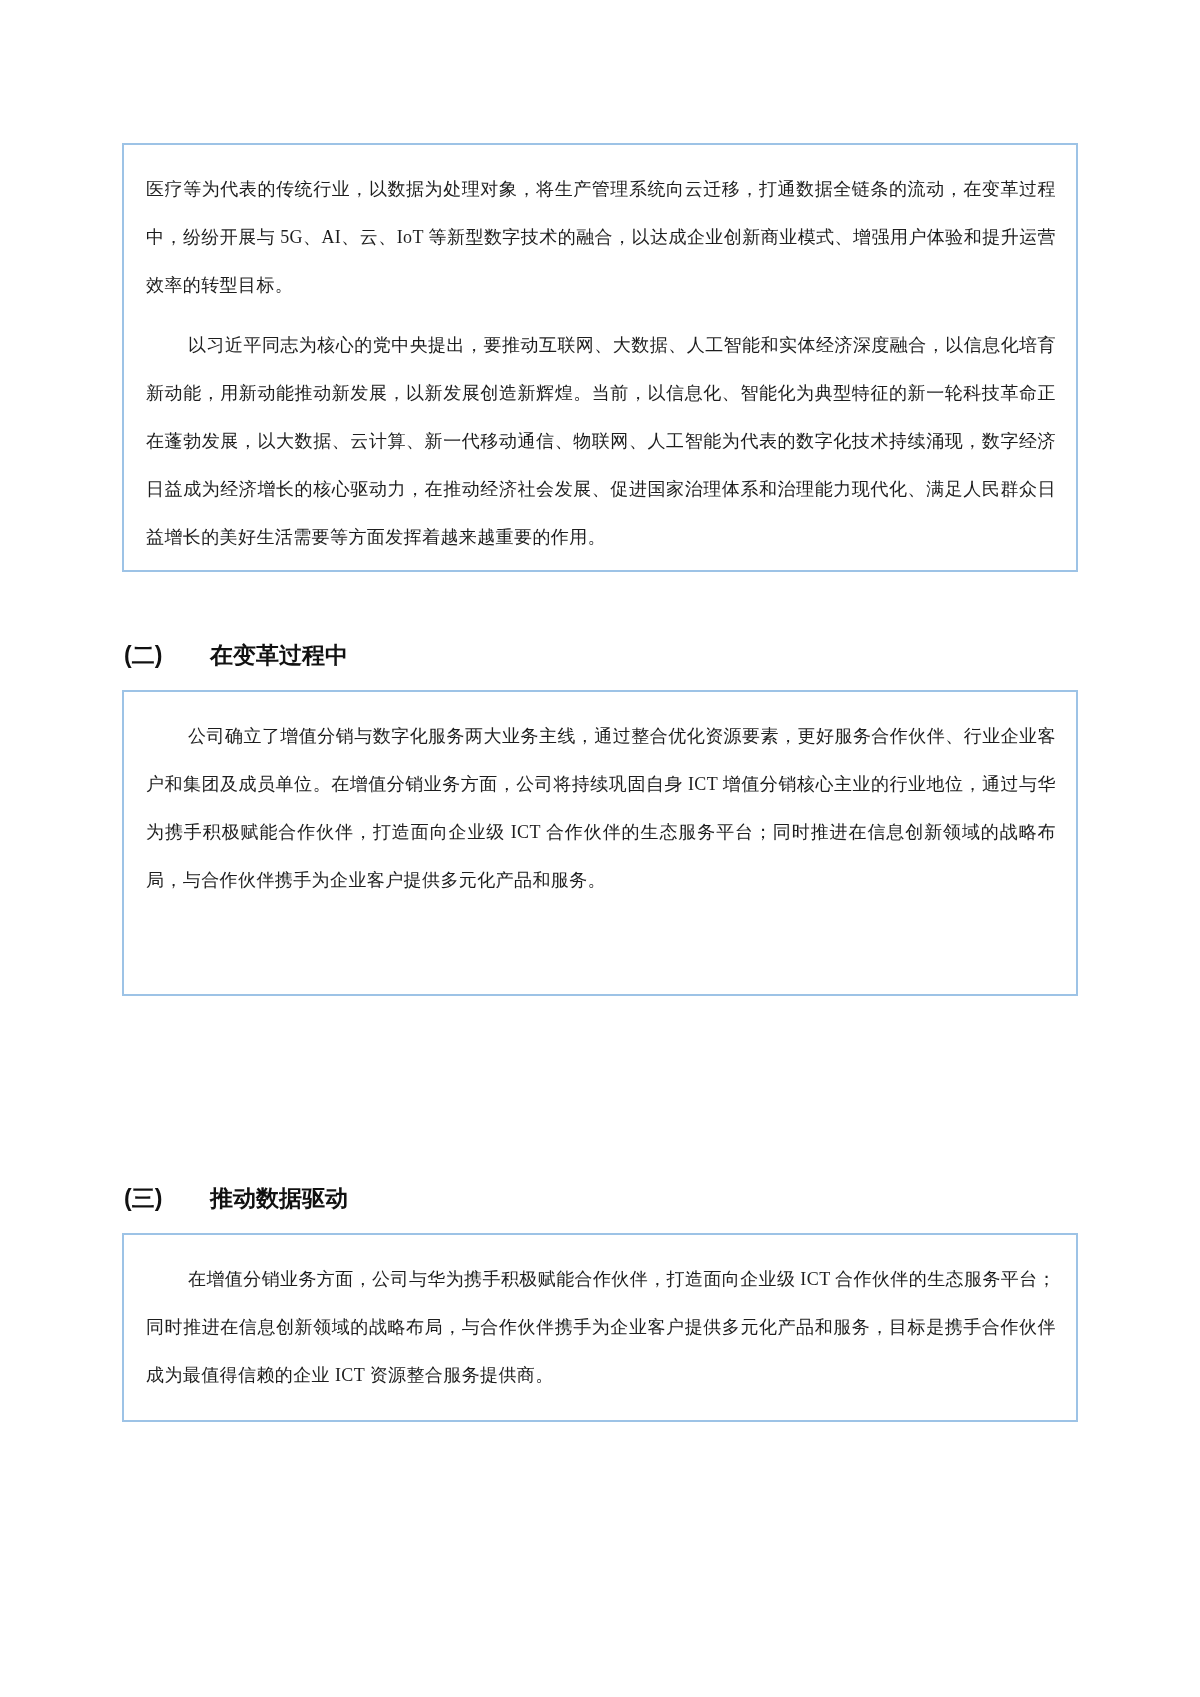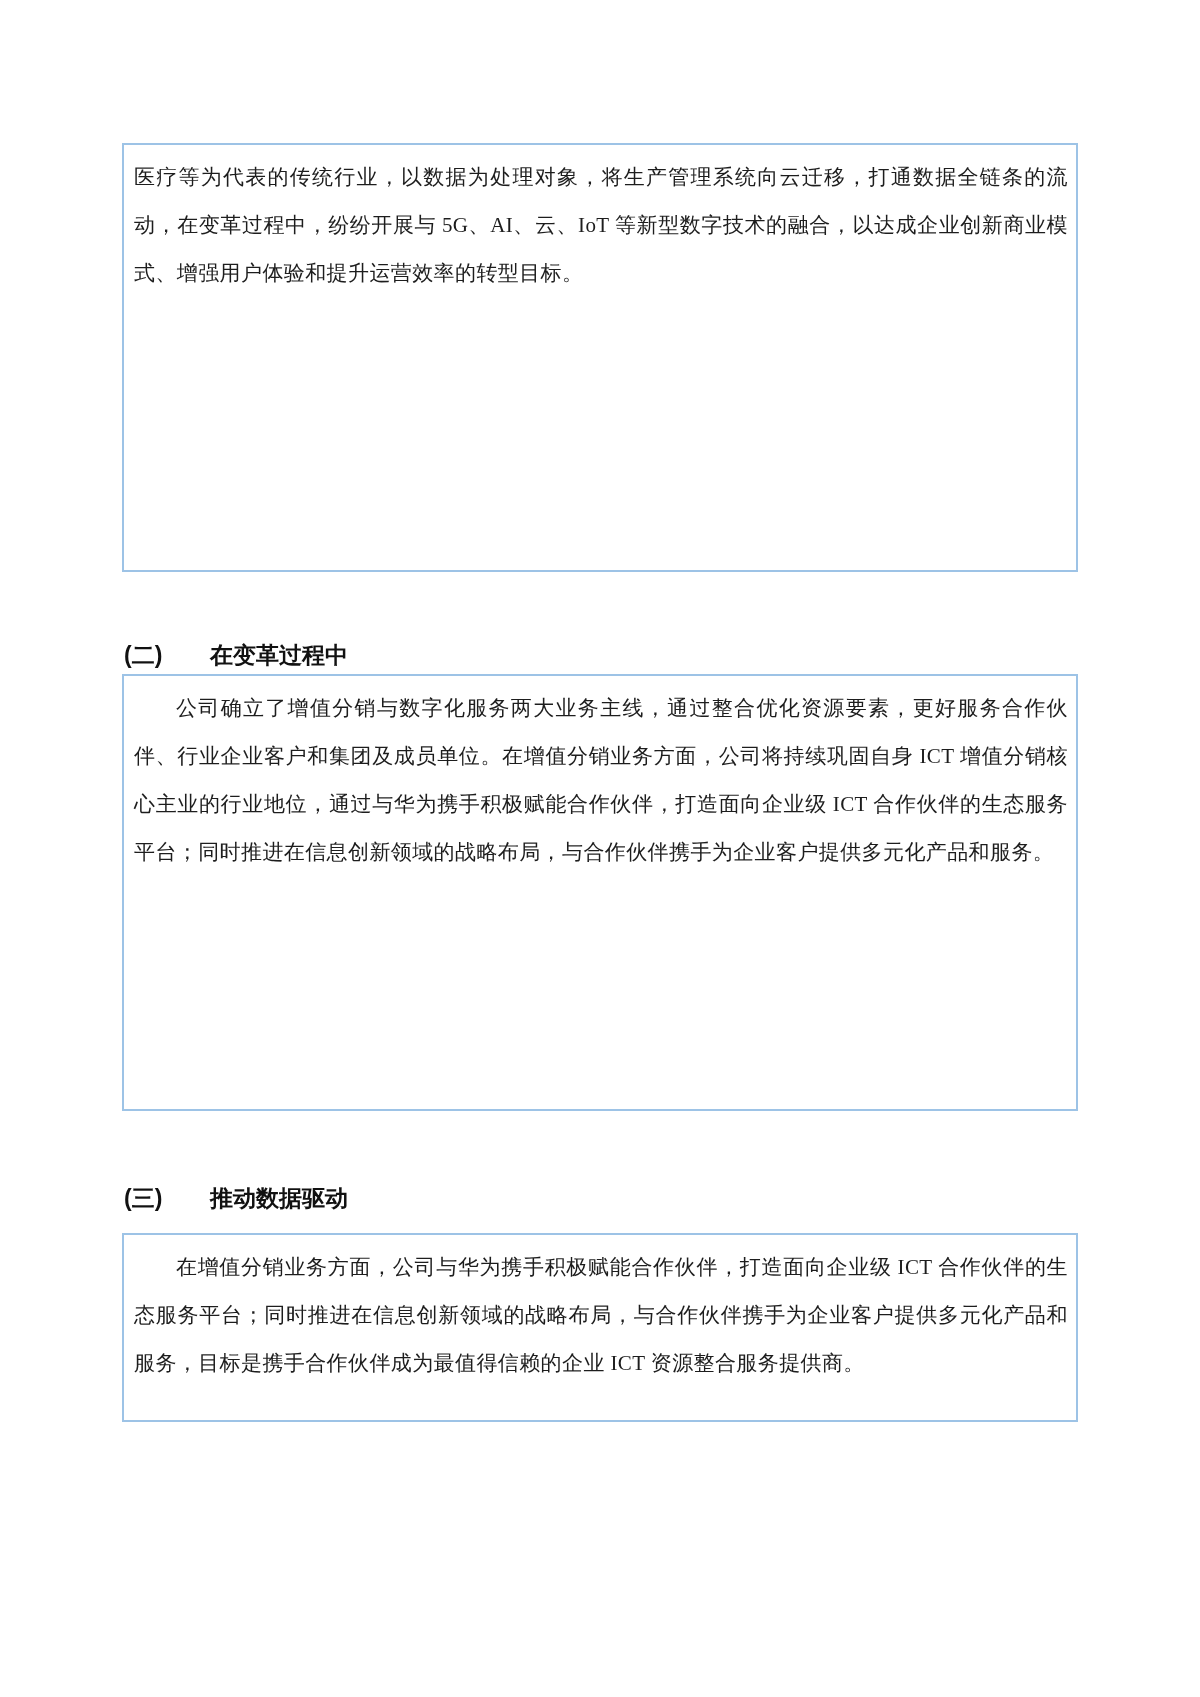--- a/index.html
+++ b/index.html
@@ -15,30 +15,30 @@
   .textbox {
     position: absolute;
     left: 122px;
     width: 956px;
     box-sizing: border-box;
     border: 2px solid #9dc3e6;
     background: #ffffff;
     padding: 8px 8px 0 10px;
   }
   .textbox p {
-    margin: 0;
-    font-size: 21px;
+    margin: 12px;
+    font-size: 18px;
     line-height: 48px;
     letter-spacing: 0.4px;
     text-align: justify;
     color: #1d1d1d;
   }
   .indent { text-indent: 42px; }
   .box1 { top: 143px; height: 429px; }
-  .box2 { top: 674px; height: 437px; }
+  .box2 { top: 690px; height: 306px; }
   .box3 { top: 1233px; height: 189px; }
   .heading {
     position: absolute;
     left: 124px;
     margin: 0;
     display: flex;
     align-items: baseline;
     font-family: "Liberation Sans", "DejaVu Sans", sans-serif;
     font-size: 23px;
     font-weight: bold;
@@ -59,20 +59,21 @@
   }
   .pagenum span { position: relative; left: 30px; }
 </style>
 </head>
 <body>
 
 <div class="page">
 
   <section class="textbox box1">
     <p>医疗等为代表的传统行业，以数据为处理对象，将生产管理系统向云迁移，打通数据全链条的流动，在变革过程中，纷纷开展与 5G、AI、云、IoT 等新型数字技术的融合，以达成企业创新商业模式、增强用户体验和提升运营效率的转型目标。</p>
+    <p class="indent">以习近平同志为核心的党中央提出，要推动互联网、大数据、人工智能和实体经济深度融合，以信息化培育新动能，用新动能推动新发展，以新发展创造新辉煌。当前，以信息化、智能化为典型特征的新一轮科技革命正在蓬勃发展，以大数据、云计算、新一代移动通信、物联网、人工智能为代表的数字化技术持续涌现，数字经济日益成为经济增长的核心驱动力，在推动经济社会发展、促进国家治理体系和治理能力现代化、满足人民群众日益增长的美好生活需要等方面发挥着越来越重要的作用。</p>
   </section>
 
   <h2 class="heading heading-2">
     <span class="num">(二)</span>
     <span class="title">在变革过程中</span>
   </h2>
 
   <section class="textbox box2">
     <p class="indent">公司确立了增值分销与数字化服务两大业务主线，通过整合优化资源要素，更好服务合作伙伴、行业企业客户和集团及成员单位。在增值分销业务方面，公司将持续巩固自身 ICT 增值分销核心主业的行业地位，通过与华为携手积极赋能合作伙伴，打造面向企业级 ICT 合作伙伴的生态服务平台；同时推进在信息创新领域的战略布局，与合作伙伴携手为企业客户提供多元化产品和服务。</p>
   </section>

